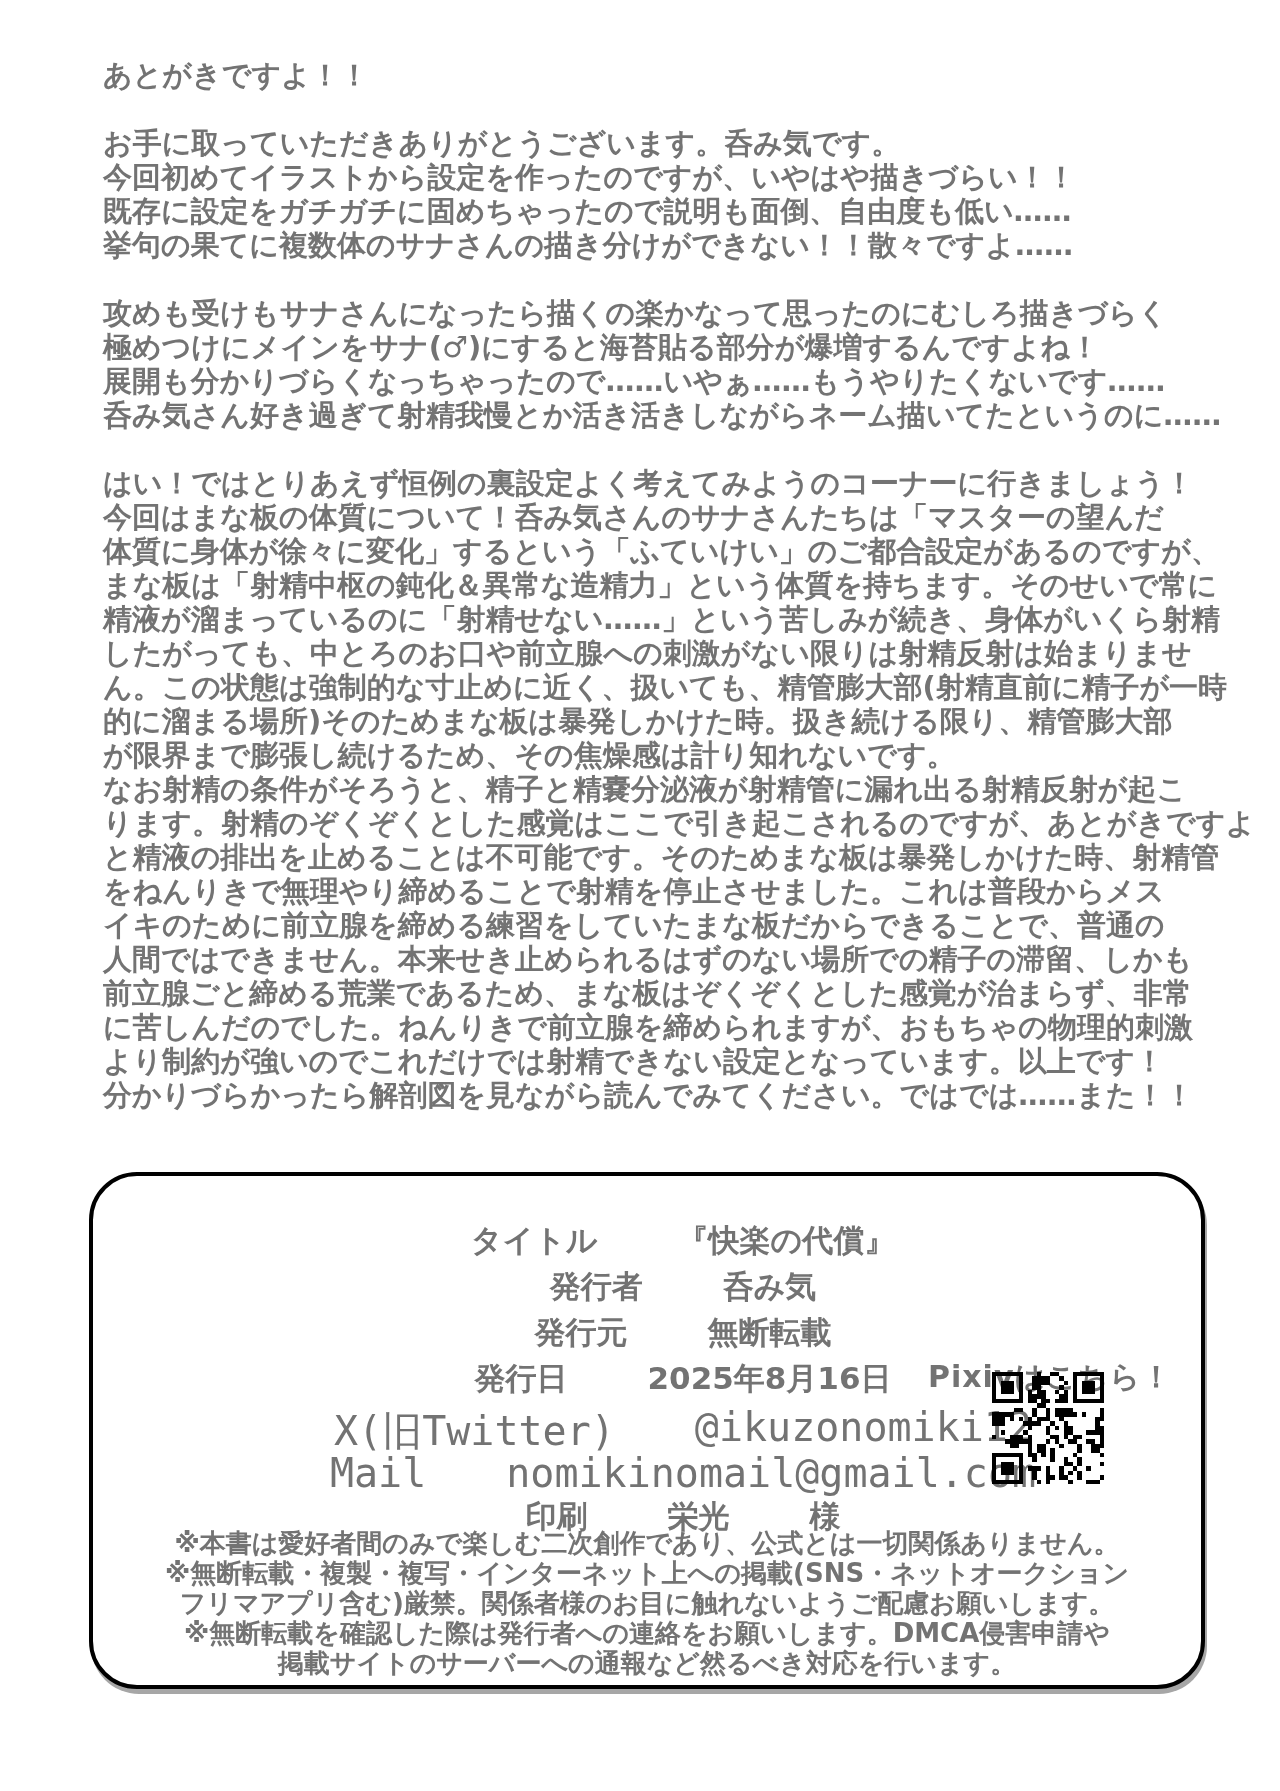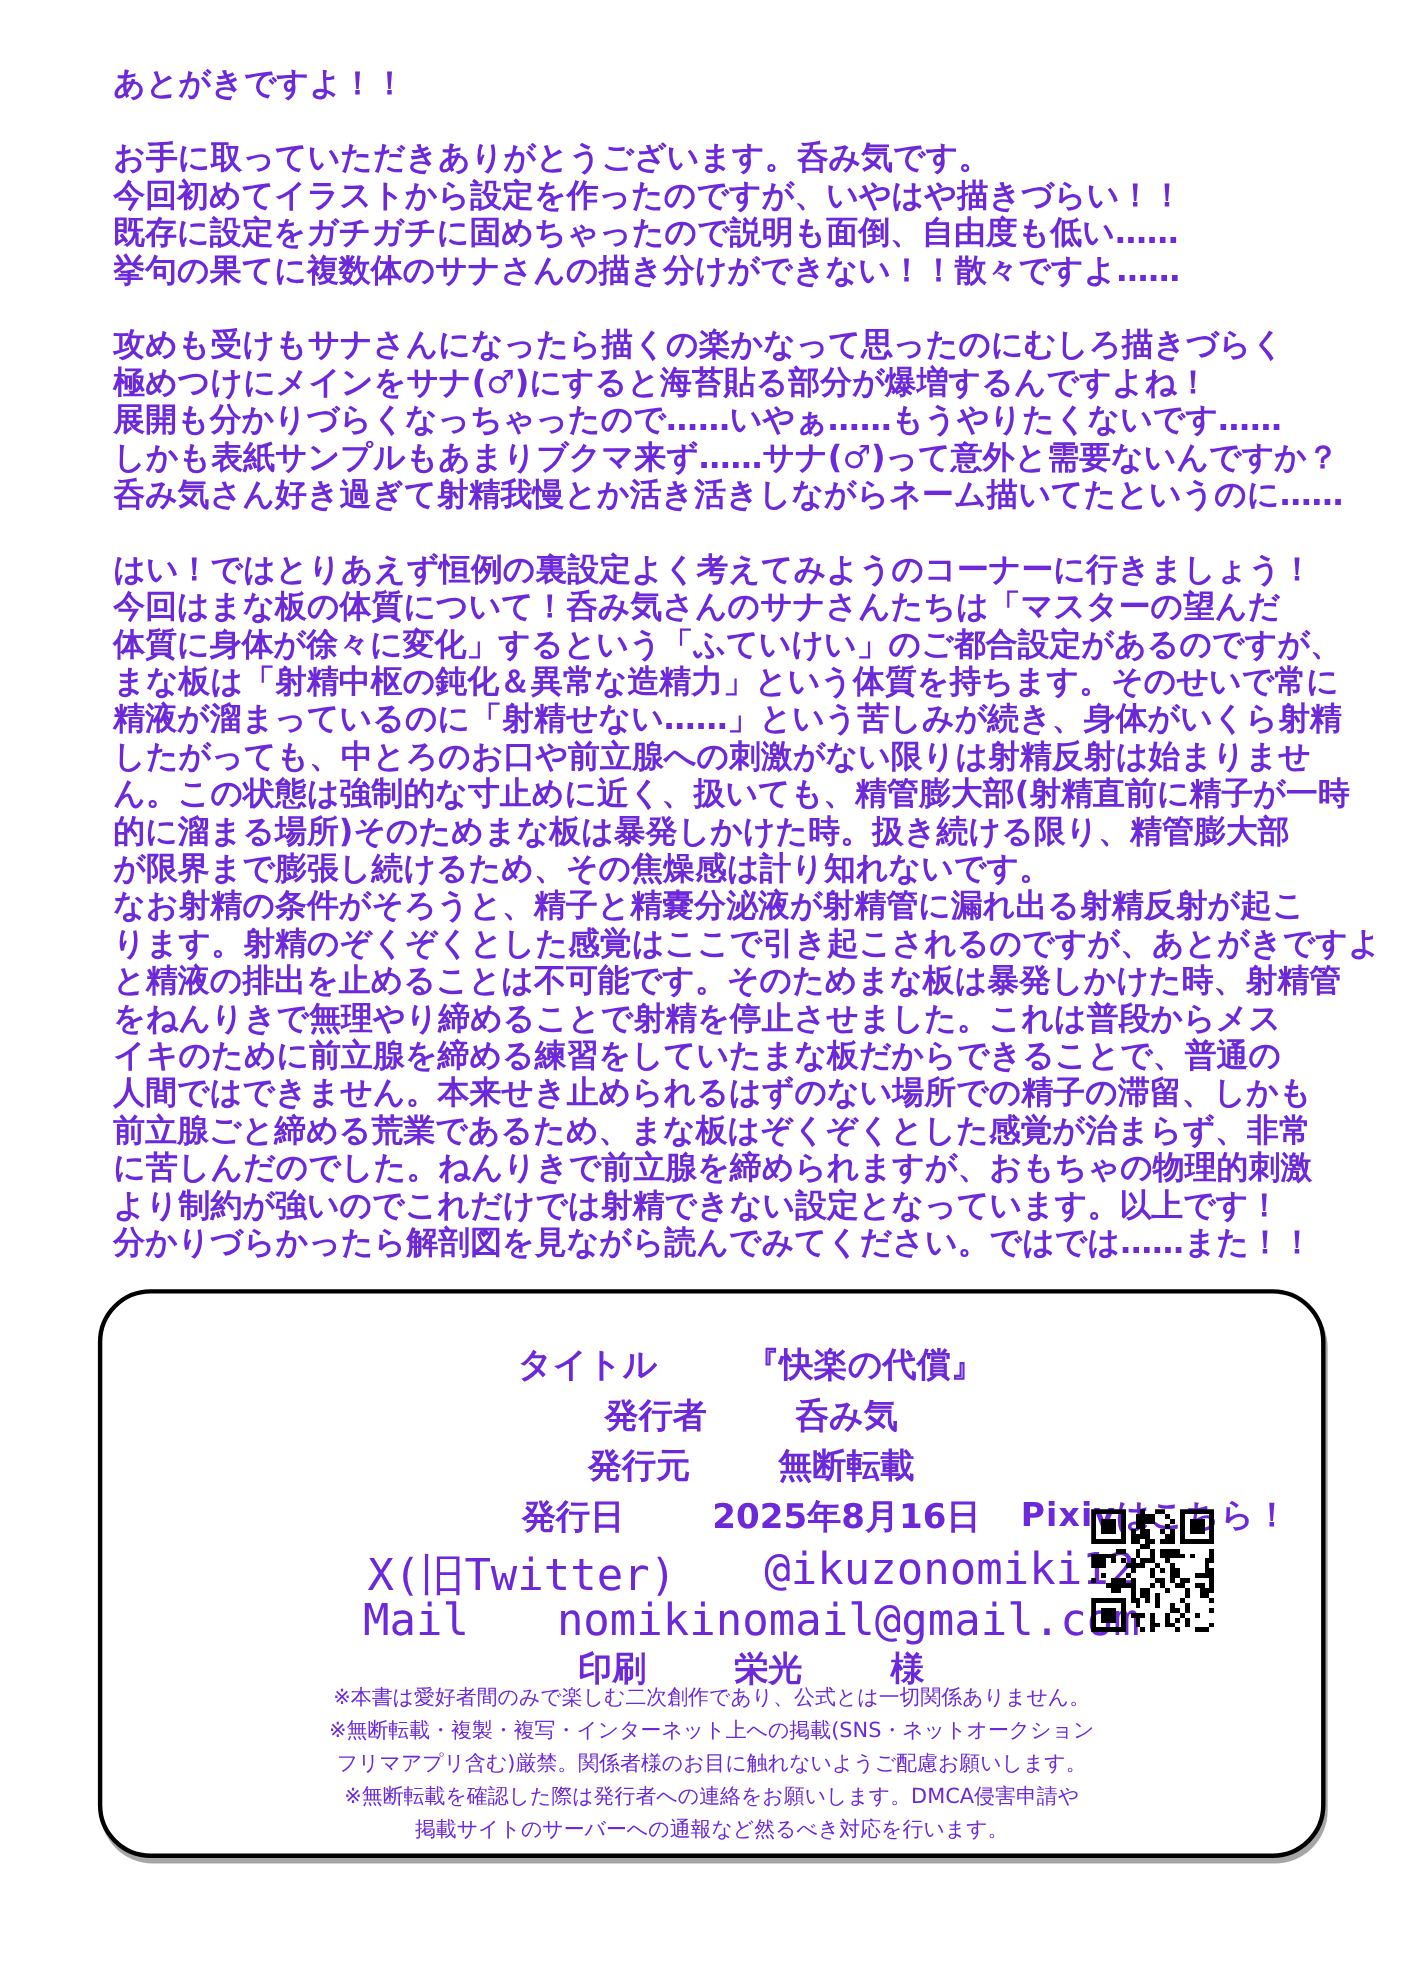--- a/index.html
+++ b/index.html
@@ -24,40 +24,39 @@
   }
   .crow.mono{font-family:"DejaVu Sans Mono","Liberation Mono",monospace;font-weight:normal;font-size:40px;}
   .crow .cvalue{font-weight:600;}
   .crow.mono .cvalue{font-weight:normal;}
   .pixiv{
     position:absolute;left:835px;top:138px;font-size:30px;font-weight:600;
     white-space:nowrap;letter-spacing:1px;margin-top:43px;
   }
   .qr{position:absolute;left:899px;top:196px;width:112px;height:112px;}
   .disclaimer{position:absolute;left:0;top:352px;width:100%;text-align:center;}
-  .dline{font-size:19px;line-height:30px;font-weight:400;white-space:nowrap;}
+  .dline{font-size:26px;line-height:30px;font-weight:700;white-space:nowrap;}
 </style>
 </head>
 <body>
 
-<div class="page" style="color: #6d28d9; background: rgb(255, 255, 255);">
+<div class="page" style="color: #737373; background: rgb(255, 255, 255);">
 
   <div class="body-text">
     <div class="line">あとがきですよ！！</div>
     <div id="paragraphs">
         <div class="blank-line"></div>
         <div class="line">お手に取っていただきありがとうございます。呑み気です。</div>
         <div class="line">今回初めてイラストから設定を作ったのですが、いやはや描きづらい！！</div>
         <div class="line">既存に設定をガチガチに固めちゃったので説明も面倒、自由度も低い……</div>
         <div class="line">挙句の果てに複数体のサナさんの描き分けができない！！散々ですよ……</div>
         <div class="blank-line"></div>
         <div class="line">攻めも受けもサナさんになったら描くの楽かなって思ったのにむしろ描きづらく</div>
         <div class="line">極めつけにメインをサナ(♂)にすると海苔貼る部分が爆増するんですよね！</div>
         <div class="line">展開も分かりづらくなっちゃったので……いやぁ……もうやりたくないです……</div>
-        <div class="line">しかも表紙サンプルもあまりブクマ来ず……サナ(♂)って意外と需要ないんですか？</div>
         <div class="line">呑み気さん好き過ぎて射精我慢とか活き活きしながらネーム描いてたというのに……</div>
         <div class="blank-line"></div>
         <div class="line">はい！ではとりあえず恒例の裏設定よく考えてみようのコーナーに行きましょう！</div>
         <div class="line">今回はまな板の体質について！呑み気さんのサナさんたちは「マスターの望んだ</div>
         <div class="line">体質に身体が徐々に変化」するという「ふていけい」のご都合設定があるのですが、</div>
         <div class="line">まな板は「射精中枢の鈍化＆異常な造精力」という体質を持ちます。そのせいで常に</div>
         <div class="line">精液が溜まっているのに「射精せない……」という苦しみが続き、身体がいくら射精</div>
         <div class="line">したがっても、中とろのお口や前立腺への刺激がない限りは射精反射は始まりませ</div>
         <div class="line">ん。この状態は強制的な寸止めに近く、扱いても、精管膨大部(射精直前に精子が一時</div>
         <div class="line">的に溜まる場所)そのためまな板は暴発しかけた時。扱き続ける限り、精管膨大部</div>

